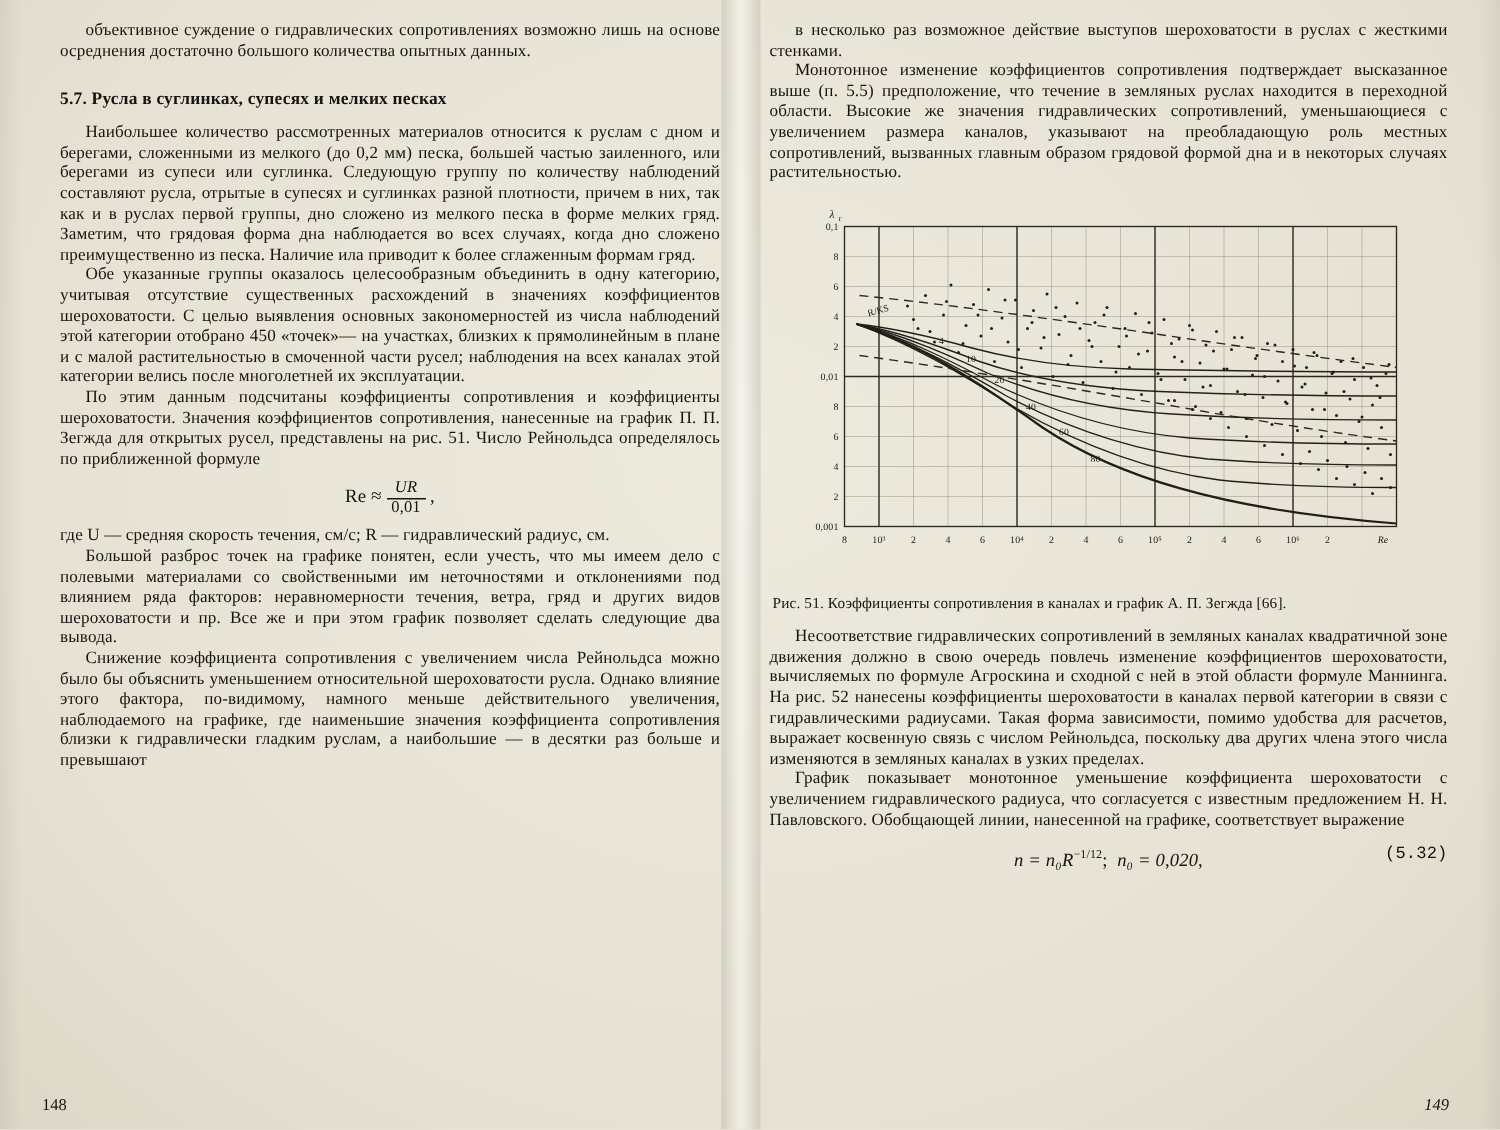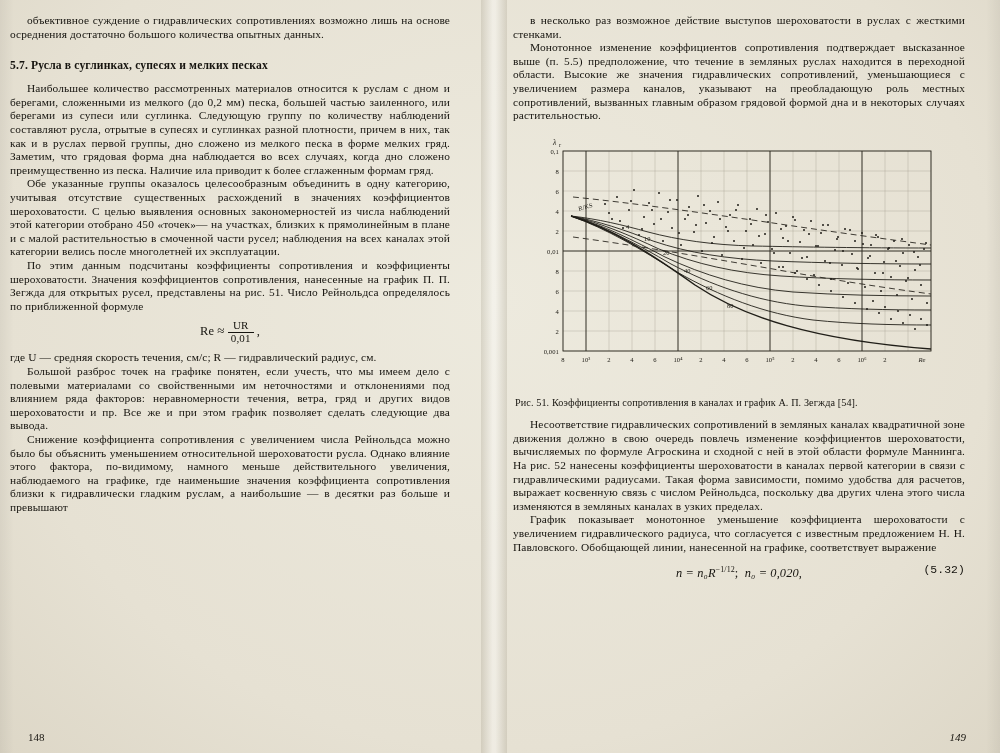--- a/index.html
+++ b/index.html
@@ -32,21 +32,21 @@
   }
   .col {
     position: absolute;
     top: 14px;
     width: 440px;
     font-size: 11.4px;
     line-height: 13.6px;
     text-align: justify;
     letter-spacing: 0.1px;
   }
-  .col.left { left: 10px; }
+  .col.left { left: 40px; }
   .col.right { left: 513px; width: 452px; }
 
   p { margin: 0; text-indent: 17px; }
   p.noind { text-indent: 0; }
   .sp { height: 9px; }
 
   h2.section {
     margin: 0;
     font-size: 11.6px;
     font-weight: bold;
@@ -130,21 +130,21 @@
   <div class="sp"></div>
 
   <p>Наибольшее количество рассмотренных материалов относится к руслам с дном и берегами, сложенными из мелкого (до 0,2 мм) песка, большей частью заиленного, или берегами из супеси или суглинка. Следующую группу по количеству наблюдений составляют русла, отрытые в супесях и суглинках разной плотности, причем в них, так как и в руслах первой группы, дно сложено из мелкого песка в форме мелких гряд. Заметим, что грядовая форма дна наблюдается во всех случаях, когда дно сложено преимущественно из песка. Наличие ила приводит к более сглаженным формам гряд.</p>
   <p>Обе указанные группы оказалось целесообразным объединить в одну категорию, учитывая отсутствие существенных расхождений в значениях коэффициентов шероховатости. С целью выявления основных закономерностей из числа наблюдений этой категории отобрано 450 «точек»— на участках, близких к прямолинейным в плане и с малой растительностью в смоченной части русел; наблюдения на всех каналах этой категории велись после многолетней их эксплуатации.</p>
   <p>По этим данным подсчитаны коэффициенты сопротивления и коэффициенты шероховатости. Значения коэффициентов сопротивления, нанесенные на график П. П. Зегжда для открытых русел, представлены на рис. 51. Число Рейнольдса определялось по приближенной формуле</p>
 
   <div class="formula">
     <span>Re</span>
     <span class="approx">≈</span>
     <span class="frac">
-      <span class="num" style="">UR</span>
+      <span class="num" style="font-style:italic">UR</span>
       <span class="den">0,01</span>
     </span>
     <span>,</span>
   </div>
 
   <p class="noind">где  U — средняя  скорость течения, см/с;  R — гидравлический радиус, см.</p>
 
   <p>Большой разброс точек на графике понятен, если учесть, что мы имеем дело с полевыми материалами со свойственными им неточностями и отклонениями под влиянием ряда факторов: неравномерности течения, ветра, гряд и других видов шероховатости и пр. Все же и при этом график позволяет сделать следующие два вывода.</p>
   <p>Снижение коэффициента сопротивления с увеличением числа Рейнольдса можно было бы объяснить уменьшением относительной шероховатости русла. Однако влияние этого фактора, по-видимому, намного меньше действительного увеличения, наблюдаемого на графике, где наименьшие значения коэффициента сопротивления близки к гидравлически гладким руслам, а наибольшие — в десятки раз больше и превышают</p>
 </div>
@@ -419,21 +419,21 @@
         <text x="257" y="229">10⁵</text>
         <text x="280" y="229">2</text>
         <text x="303" y="229">4</text>
         <text x="326" y="229">6</text>
         <text x="349" y="229">10⁶</text>
         <text x="372" y="229">2</text>
         <text x="409" y="229" font-style="italic">Re</text>
       </g>
     </svg>
 
-    <div class="figcap">Рис. 51. Коэффициенты сопротивления в каналах и график А. П. Зегжда [54].</div>
+    <div class="figcap">Рис. 51. Коэффициенты сопротивления в каналах и график А. П. Зегжда [66].</div>
   </div>
 
   <div class="sp"></div>
 
   <p>Несоответствие гидравлических сопротивлений в земляных каналах квадратичной зоне движения должно в свою очередь повлечь изменение коэффициентов шероховатости, вычисляемых по формуле Агроскина и сходной с ней в этой области формуле Маннинга. На рис. 52 нанесены коэффициенты шероховатости в каналах первой категории в связи с гидравлическими радиусами. Такая форма зависимости, помимо удобства для расчетов, выражает косвенную связь с числом Рейнольдса, поскольку два других члена этого числа изменяются в земляных каналах в узких пределах.</p>
   <p>График показывает монотонное уменьшение коэффициента шероховатости с увеличением гидравлического радиуса, что согласуется с известным предложением Н. Н. Павловского. Обобщающей линии, нанесенной на графике, соответствует выражение</p>
 
   <div class="formula-row">
     <span style="font-style:italic">n = n₀R</span><span class="sup">−1/12</span><span>;</span>&nbsp;&nbsp;<span style="font-style:italic">n₀ = 0,020</span><span>,</span>
     <span class="eqno">(5.32)</span>

